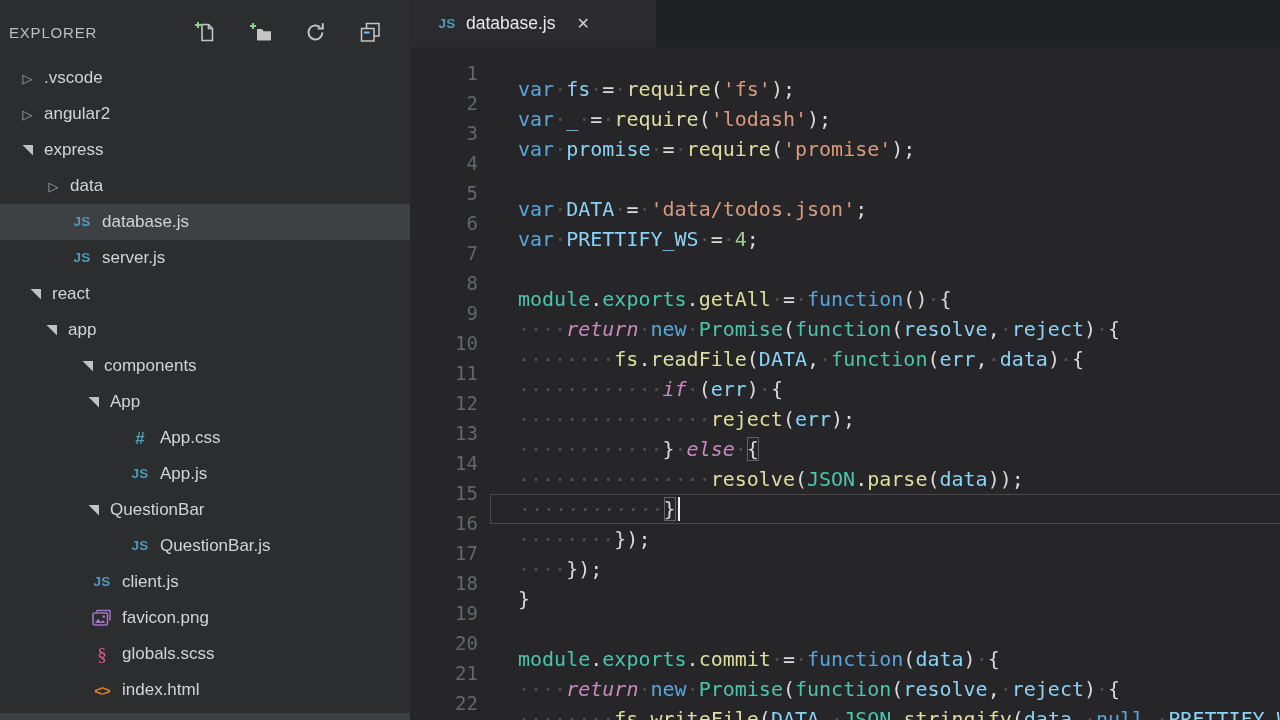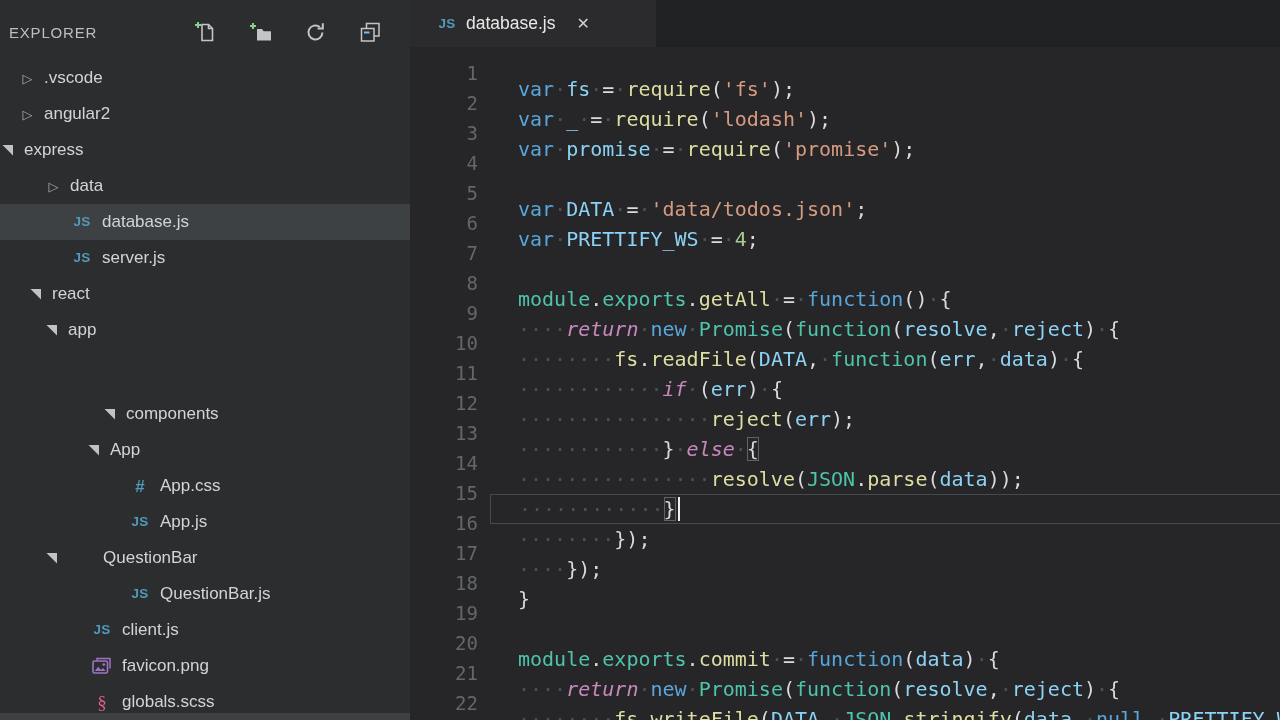--- a/index.html
+++ b/index.html
@@ -99,21 +99,21 @@
           <span class="tw-collapsed">▷</span>
         </span>
         <span class="tlabel">.vscode</span>
       </div>
       <div class="trow" style="padding-left: 20px;">
         <span class="twistie">
           <span class="tw-collapsed">▷</span>
         </span>
         <span class="tlabel">angular2</span>
       </div>
-      <div class="trow" style="">
+      <div class="trow" style="padding-left: 20px;">
         <span class="twistie">
           <span class="tw-expanded"></span>
         </span>
         <span class="tlabel">express</span>
       </div>
       <div class="trow" style="padding-left: 46px;">
         <span class="twistie">
           <span class="tw-collapsed">▷</span>
         </span>
         <span class="tlabel">data</span>
@@ -135,21 +135,21 @@
           <span class="tw-expanded"></span>
         </span>
         <span class="tlabel">react</span>
       </div>
       <div class="trow" style="padding-left: 44px;">
         <span class="twistie">
           <span class="tw-expanded"></span>
         </span>
         <span class="tlabel">app</span>
       </div>
-      <div class="trow" style="padding-left: 102px; margin-top: 48px;">
+      <div class="trow" style="padding-left: 80px;">
         <span class="twistie">
           <span class="tw-expanded"></span>
         </span>
         <span class="tlabel">components</span>
       </div>
       <div class="trow" style="padding-left: 86px;">
         <span class="twistie">
           <span class="tw-expanded"></span>
         </span>
         <span class="tlabel">App</span>
@@ -159,21 +159,21 @@
           <span class="ficon csshash">#</span>
         </span>
         <span class="tlabel">App.css</span>
       </div>
       <div class="trow" style="padding-left: 128px;">
         <span class="ficonbox">
           <span class="ficon jsic">JS</span>
         </span>
         <span class="tlabel">App.js</span>
       </div>
-      <div class="trow" style="padding-left: 44px; gap: 35px;">
+      <div class="trow" style="padding-left: 86px;">
         <span class="twistie">
           <span class="tw-expanded"></span>
         </span>
         <span class="tlabel">QuestionBar</span>
       </div>
       <div class="trow" style="padding-left: 128px;">
         <span class="ficonbox">
           <span class="ficon jsic">JS</span>
         </span>
         <span class="tlabel">QuestionBar.js</span>

